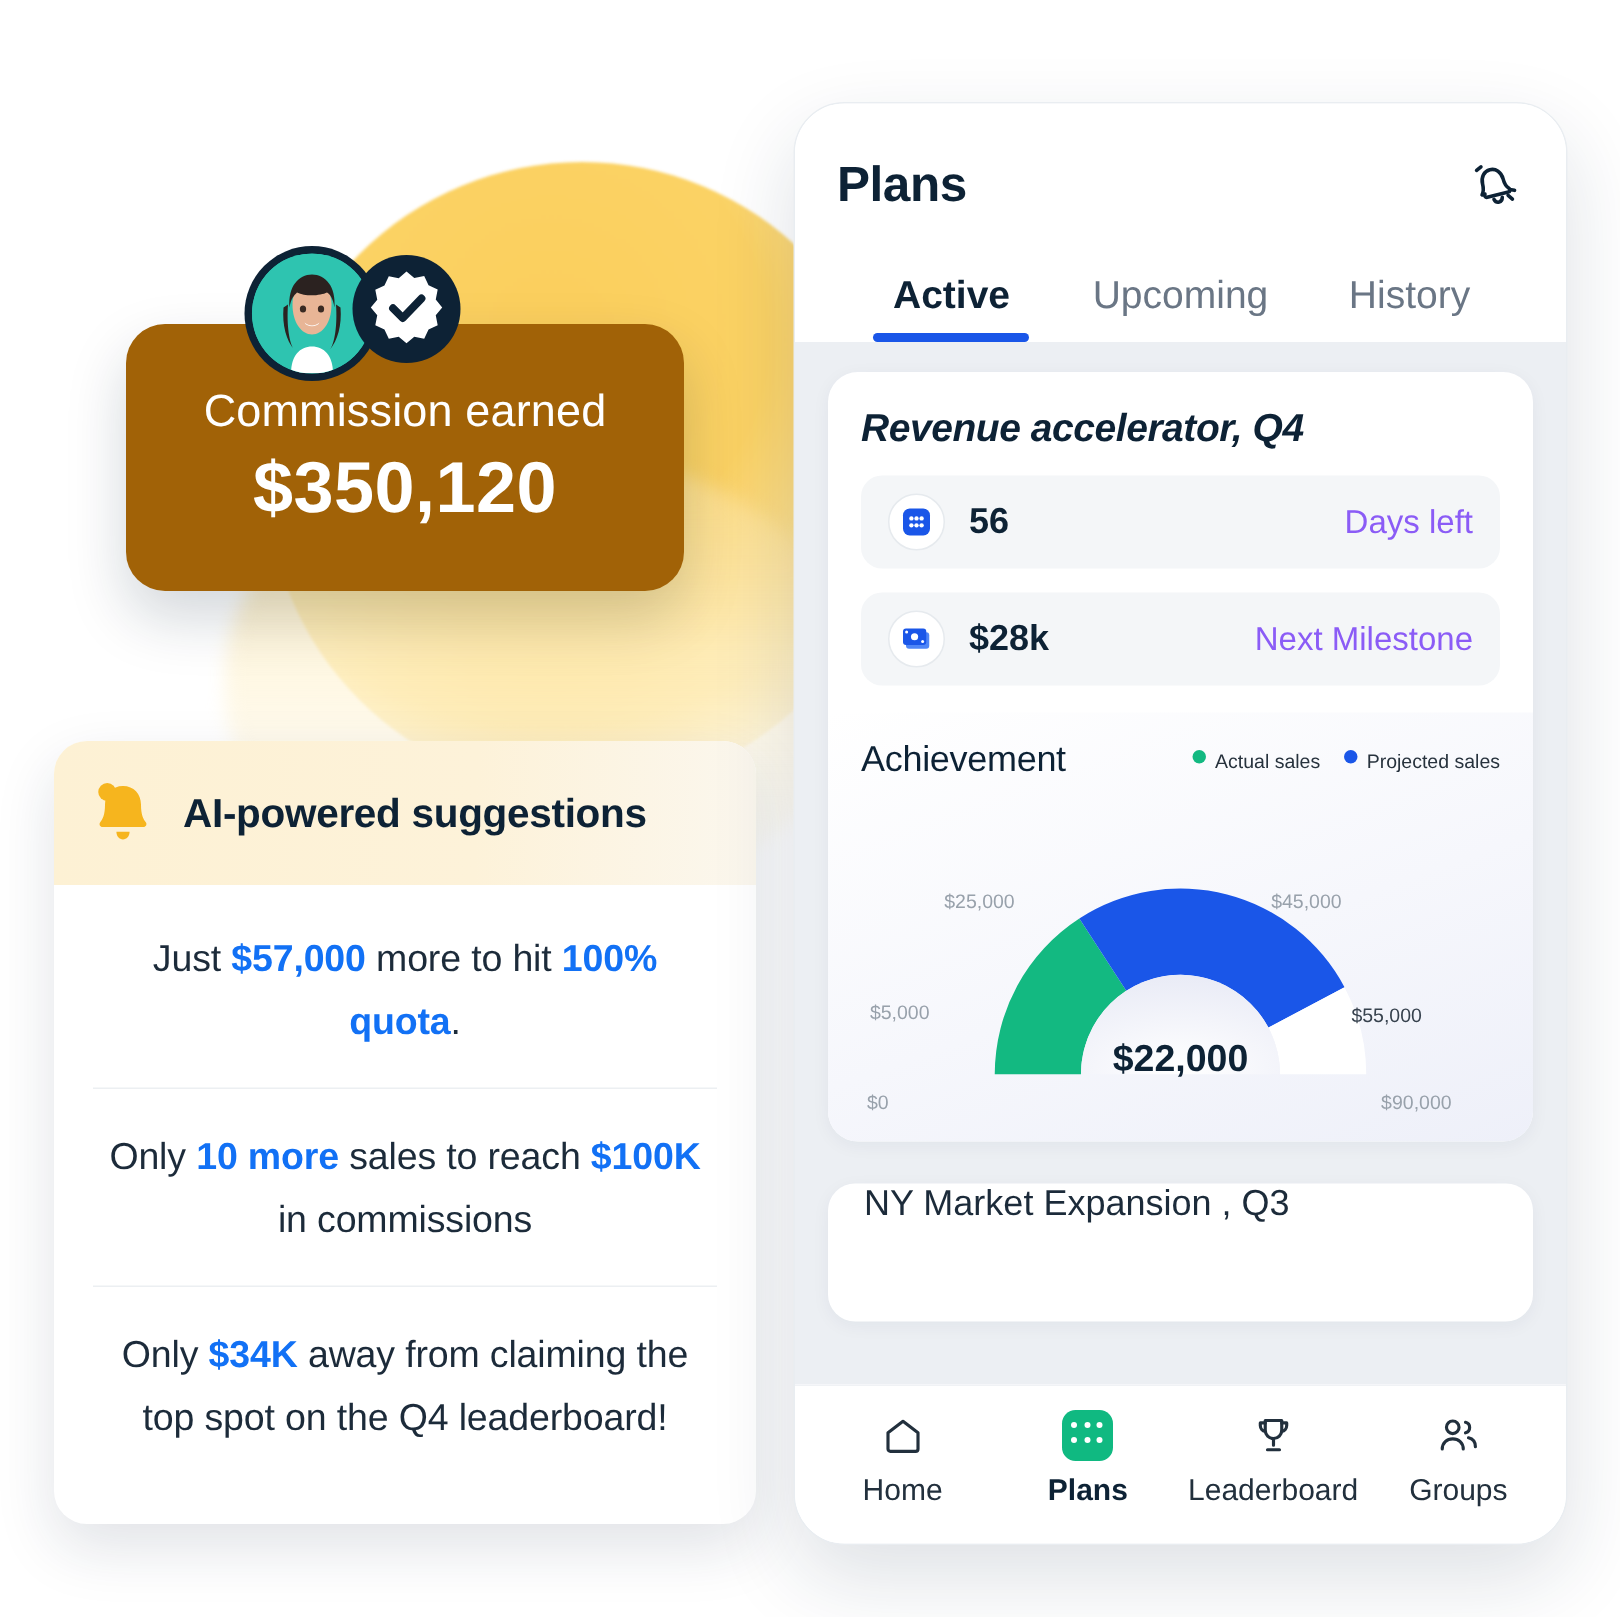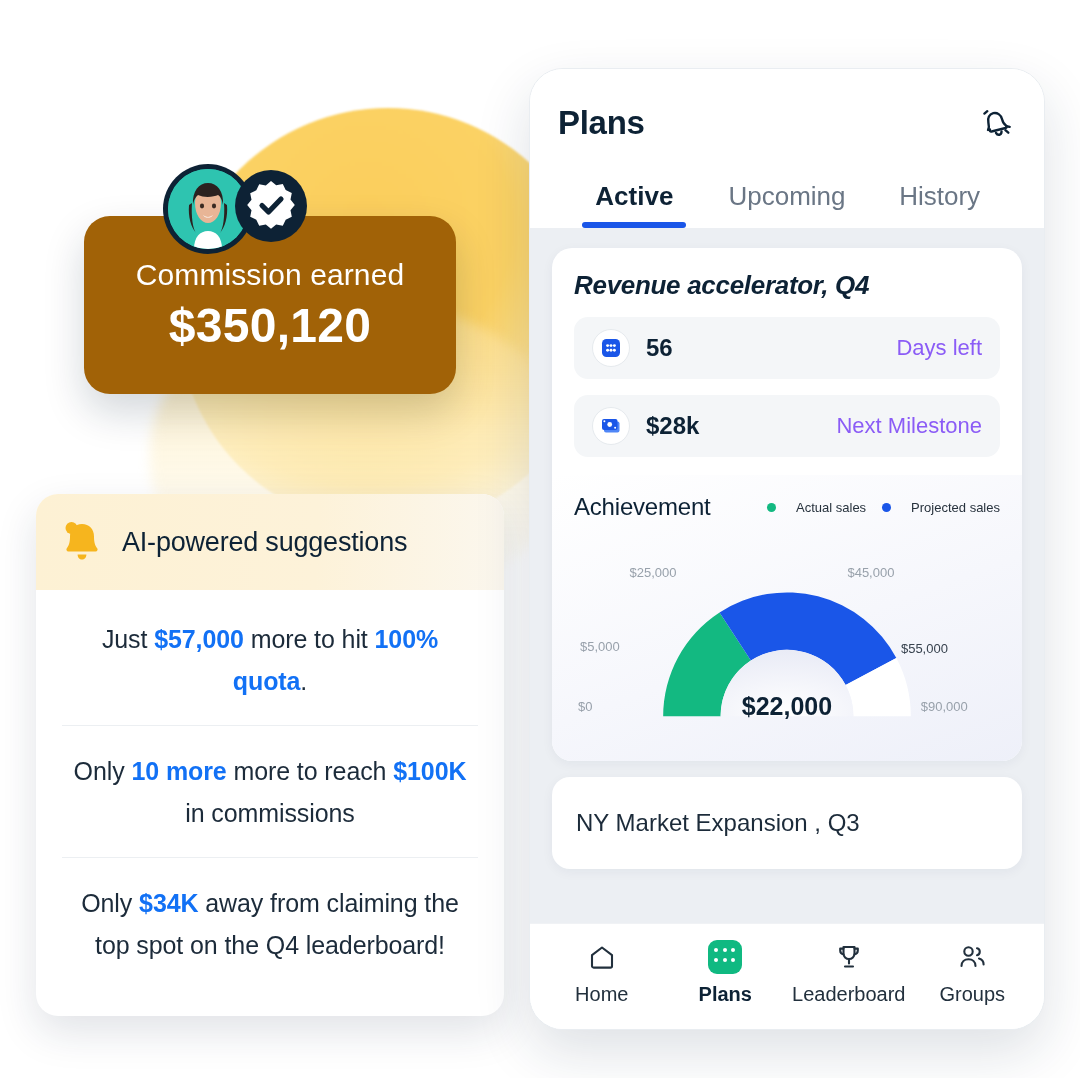--- a/index.html
+++ b/index.html
@@ -61,21 +61,21 @@
     width: 468px; height: 522px;
     background: #ffffff; border-radius: 22px;
     box-shadow: 0 16px 40px rgba(20,40,70,.13);
     overflow: hidden;
   }
   .suggest-head {
     height: 96px;
     background: linear-gradient(92deg, #fdf1d4 0%, #fdf2d9 60%, #fbf7ee 100%);
     display: flex; align-items: center; gap: 20px; padding: 0 26px;
   }
-  .suggest-title { font-size: 27px; font-weight: 400; color: #0d2235; letter-spacing: -.2px; }
+  .suggest-title { font-size: 27px; font-weight: 700; color: #0d2235; letter-spacing: -.2px; }
   .suggest-body { padding: 4px 26px 0 26px; text-align: center; }
   .suggest-item {
     font-size: 25px; line-height: 42px; color: #1c2b3a;
     padding: 24px 0 23px 0; letter-spacing: -.1px;
   }
   .suggest-item + .suggest-item { border-top: 1px solid #eceff2; }
   .hl { color: #1271f5; font-weight: 700; }
 
   
   .phone {
@@ -125,34 +125,34 @@
   .stat-value { font-size: 24px; font-weight: 700; color: #0d2235; }
   .stat-label { margin-left: auto; font-size: 22px; color: #8b5cf6; }
 
   .achv {
     padding: 18px 22px 18px 22px;
     background: linear-gradient(160deg, #ffffff 0%, #f6f7fc 55%, #eef0f9 100%);
   }
   .achv-head { display: flex; align-items: center; justify-content: space-between; }
   .achv-title { font-size: 24px; color: #0d2235; letter-spacing: -.2px; }
   .legend { display: flex; gap: 16px; align-items: center; }
-  .legend-item { display: flex; align-items: center; gap: 20px; font-size: 13px; color: #27323d; }
+  .legend-item { display: flex; align-items: flex-start; gap: 6px; font-size: 13px; color: #27323d; }
   .dot { width: 9px; height: 9px; border-radius: 50%; display:block; }
 
   .gauge-wrap { position: relative; height: 216px; margin-top: 6px; }
   .gauge-center {
     position: absolute; left: 0; right: 0; bottom: 22px;
     text-align: center; font-size: 25px; font-weight: 700; color: #0d2235;
   }
-  .tick { position: absolute; font-size: 13px; color: #98a1ab; white-space: nowrap; }
+  .tick { position: absolute; font-size: 13px; color: #98a1ab; white-space: nowrap; margin-top: 28px; }
   .tick.strong { color: #37424e; font-weight: 400; }
 
   .next-card {
-    margin-top: 16px; background: #ffffff; border-radius: 18px;
-    height: 92px; display: flex; align-items: center; padding: 0 24px;
+    margin-top: 28px; background: #ffffff; border-radius: 18px;
+    height: 92px; display: flex; padding: 0 24px;
     box-shadow: 0 3px 12px rgba(20,40,70,.05);
   }
   .next-title { font-size: 24px; color: #1c2b3a; }
 
   .nav {
     background: #ffffff; height: 106px; display: flex;
     align-items: center; padding: 0 10px 8px 10px;
     border-top: 1px solid #f0f2f5;
   }
   .nav-item {
@@ -211,21 +211,21 @@
         <svg width="40" height="42" viewBox="0 0 40 42" aria-hidden="true">
           <circle cx="9.5" cy="9" r="6" fill="#f6b51e"></circle>
           <path d="M20 5c7.2 0 12 5.2 12 12.4 0 7 1.6 9.8 3.2 11.8 1 1.3.1 3.2-1.6 3.2H6.4c-1.7 0-2.6-1.9-1.6-3.2C6.4 27.2 8 24.4 8 17.4 8 10.2 12.8 5 20 5z" fill="#f6b51e"></path>
           <path d="M15.6 35.5h8.8c0 3-2 5.1-4.4 5.1s-4.4-2.1-4.4-5.1z" fill="#f6b51e"></path>
         </svg>
       </span>
       <span class="suggest-title">AI-powered suggestions</span>
     </div>
     <div class="suggest-body" id="suggest-body">
         <div class="suggest-item"><span>Just </span><span class="hl">$57,000</span><span> more to hit </span><span class="hl">100% quota</span><span>.</span></div>
-        <div class="suggest-item"><span>Only </span><span class="hl">10 more</span><span> more to reach </span><span class="hl">$100K</span><span> in commissions</span></div>
+        <div class="suggest-item"><span>Only </span><span class="hl">10 more</span><span> sales to reach </span><span class="hl">$100K</span><span> in commissions</span></div>
         <div class="suggest-item"><span>Only </span><span class="hl">$34K</span><span> away from claiming the top spot on the Q4 leaderboard!</span></div>
       </div>
   </div>
 
   <div class="phone">
 
     <div class="phone-head">
       <div class="phone-title-row">
         <div class="phone-title">Plans</div>
         <div class="bell-btn">

